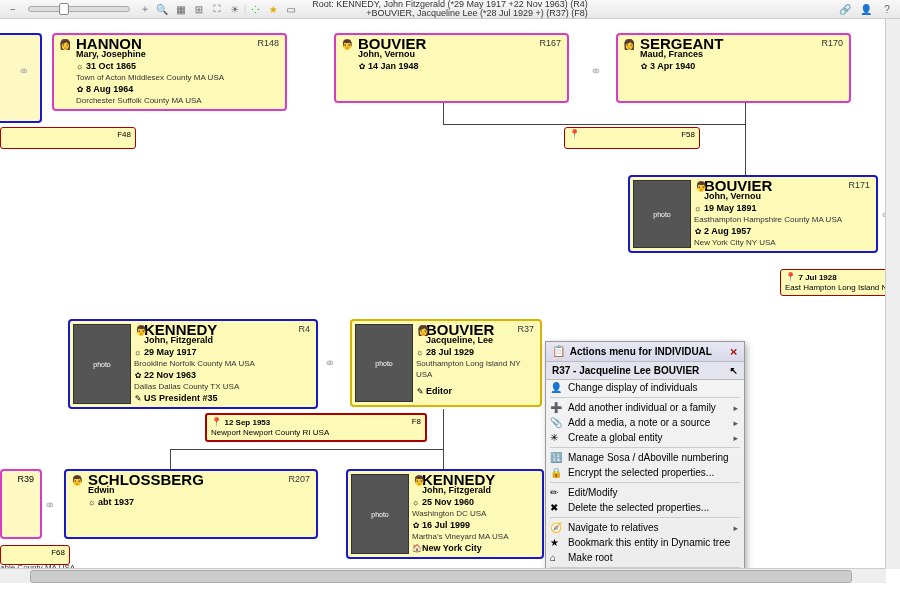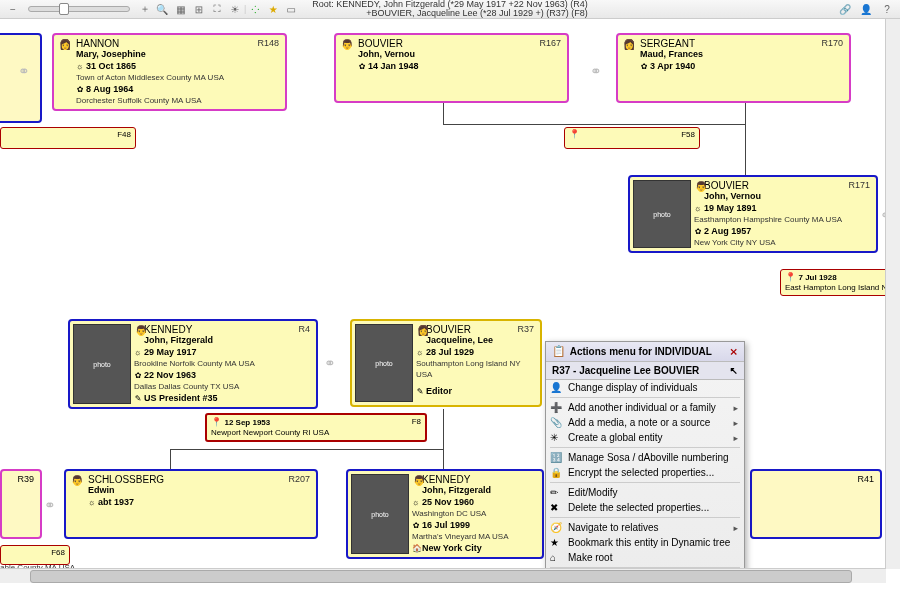--- a/index.html
+++ b/index.html
@@ -5,21 +5,21 @@
 html,body{margin:0;padding:0;width:900px;height:600px;overflow:hidden;font-family:Verdana,Arial,sans-serif;font-size:9px;background:#fff;color:#000}
 .toolbar{height:18px;background:linear-gradient(#f8f8f8,#e8e8e8);border-bottom:1px solid #ccc;display:flex;align-items:center;padding:0 4px;position:relative}
 .toolbar .slider{width:100px;height:4px;background:#ddd;border:1px solid #aaa;border-radius:3px;margin:0 6px;position:relative}
 .toolbar .slider .thumb{width:8px;height:10px;background:#fff;border:1px solid #888;border-radius:2px;position:absolute;top:-4px;left:30px}
 .toolbar .tb-icon{width:14px;height:14px;margin:0 2px;display:inline-flex;align-items:center;justify-content:center;font-size:10px;color:#666;cursor:pointer}
 .toolbar .title{position:absolute;left:50%;transform:translateX(-50%);text-align:right;font-size:9px;line-height:9px;color:#333}
 .toolbar .right-icons{margin-left:auto}
 .canvas{position:relative;width:900px;height:564px;overflow:hidden;background:#fff}
 .card{position:absolute;background:#fdfab8;border:2px solid;border-radius:4px;padding:3px 6px 3px 22px;box-sizing:border-box;font-size:9px;line-height:11px}
 .card .ref{position:absolute;top:3px;right:6px;font-size:9px;color:#333}
-.card .surname{font-weight:normal;font-size:10px}
+.card .surname{font-weight:bold;font-size:15px}
 .card .given{font-weight:bold;font-size:9px}
 .card .row{margin-top:1px;white-space:nowrap}
 .card .row b{font-weight:bold}
 .card .place{font-size:8px;color:#333}
 .card .p-icon{position:absolute;left:5px;top:4px;font-size:10px}
 .card .ev-icon{display:inline-block;width:8px;text-align:center;font-size:8px;margin-right:2px}
 .card.with-photo{padding-left:64px}
 .photo{position:absolute;left:3px;top:3px;bottom:3px;width:56px;background:#555;border:1px solid #333;display:flex;align-items:center;justify-content:center;color:#fff;font-size:7px;text-align:center}
 .fam{position:absolute;background:#fdfab8;border:1px solid #aa0000;border-radius:3px;font-size:8px;padding:2px 4px;line-height:10px}
 .fam .ref{position:absolute;top:2px;right:4px;font-size:8px}
@@ -191,23 +191,20 @@
     <span class="p-icon" style="left:65px">👨</span>
     <div class="surname" style="padding-left:10px">KENNEDY</div>
     <div class="given" style="padding-left:10px">John, Fitzgerald</div>
     <div class="row"><span class="ev-icon">☼</span><b>25 Nov 1960</b></div>
     <div class="place">Washington DC USA</div>
     <div class="row"><span class="ev-icon">✿</span><b>16 Jul 1999</b></div>
     <div class="place">Martha's Vineyard MA USA</div>
     <div class="row"><span class="ev-icon">🏠</span><b>New York City</b></div>
   </div>
 
-  <div class="stub" style="left:750px;top:450px;width:132px;height:70px;border-color:#1818c8">
-    <span class="ref">R41</span>
-  </div>
 
   <div class="fam" style="left:0;top:526px;width:60px;height:14px">
     <span class="ref">F68</span>
   </div>
   <div class="frag" style="left:0;top:544px">able County MA USA</div>
 
   <div class="menu" style="left:545px;top:322px">
     <div class="hdr">
       <span class="mi">📋</span>
       <span>Actions menu for INDIVIDUAL</span>

